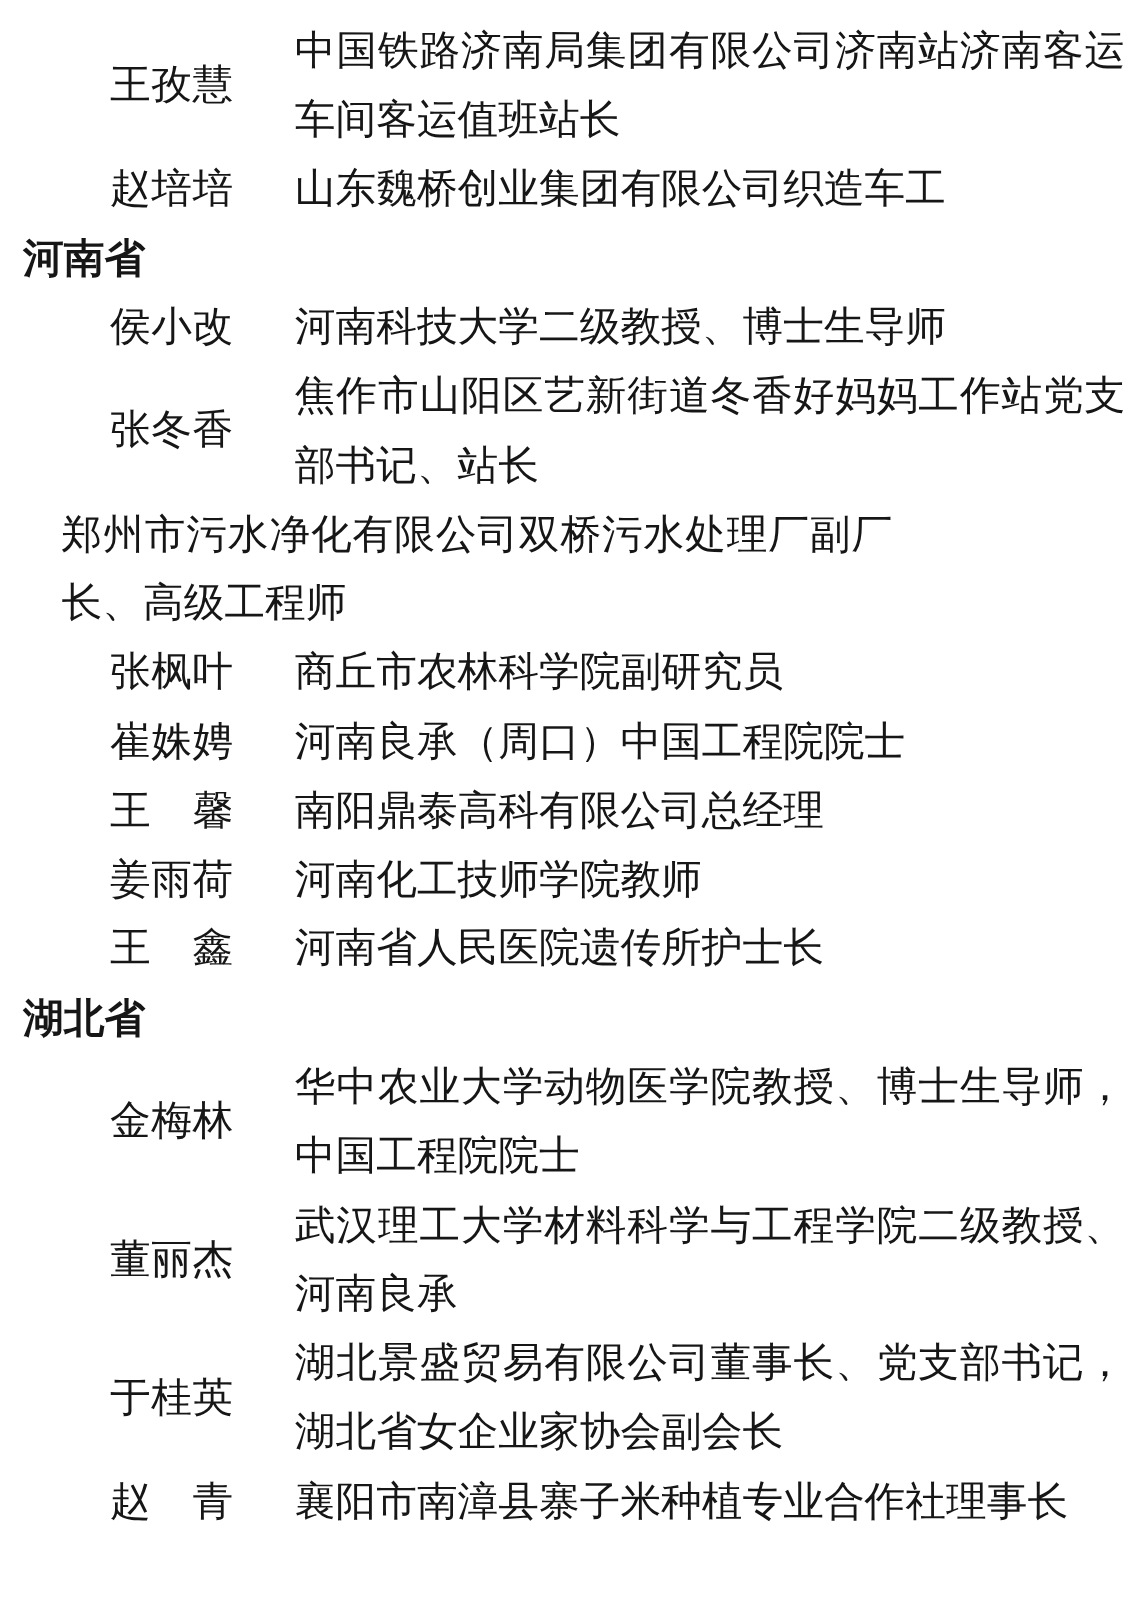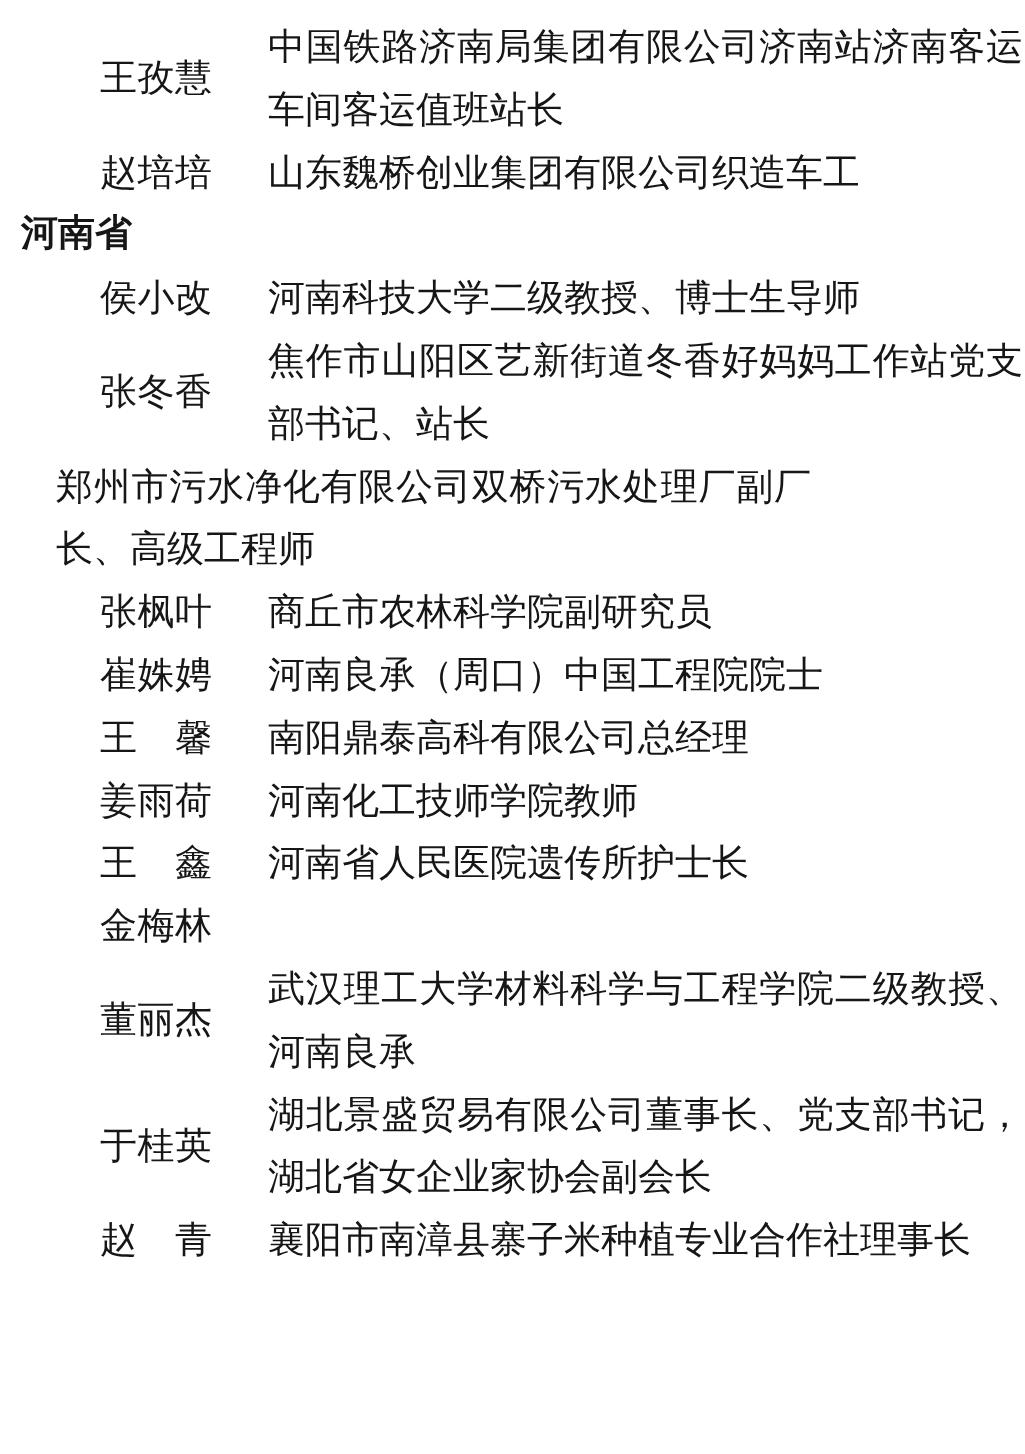--- a/index.html
+++ b/index.html
@@ -14,21 +14,21 @@
     color: #161616;
     font-family: "Liberation Serif", serif;
   }
   .page {
     padding-top: 16px;
     width: 1025px;
     box-sizing: border-box;
   }
   .section-header {
     margin-left: 21px;
-    font-family: Liberation Mono, monospace;
+    font-family: Liberation Sans, sans-serif;
     font-weight: 700;
     font-size: 37px;
     line-height: 62.8px;
     letter-spacing: 0px;
     white-space: nowrap;
   }
   .entry {
     display: flex;
     align-items: center;
   }
@@ -101,23 +101,25 @@
   <div class="entry">
     <span class="name">姜雨荷</span>
     <span class="desc">河南化工技师学院教师</span>
   </div>
 
   <div class="entry">
     <span class="name">王鑫</span>
     <span class="desc">河南省人民医院遗传所护士长</span>
   </div>
 
+  <div class="section-header">湖北省</div>
 
   <div class="entry">
     <span class="name">金梅林</span>
+    <span class="desc">华中农业大学动物医学院教授、博士生导师，中国工程院院士</span>
   </div>
 
   <div class="entry">
     <span class="name">董丽杰</span>
     <span class="desc">武汉理工大学材料科学与工程学院二级教授、河南良承</span>
   </div>
 
   <div class="entry">
     <span class="name">于桂英</span>
     <span class="desc">湖北景盛贸易有限公司董事长、党支部书记，湖北省女企业家协会副会长</span>

